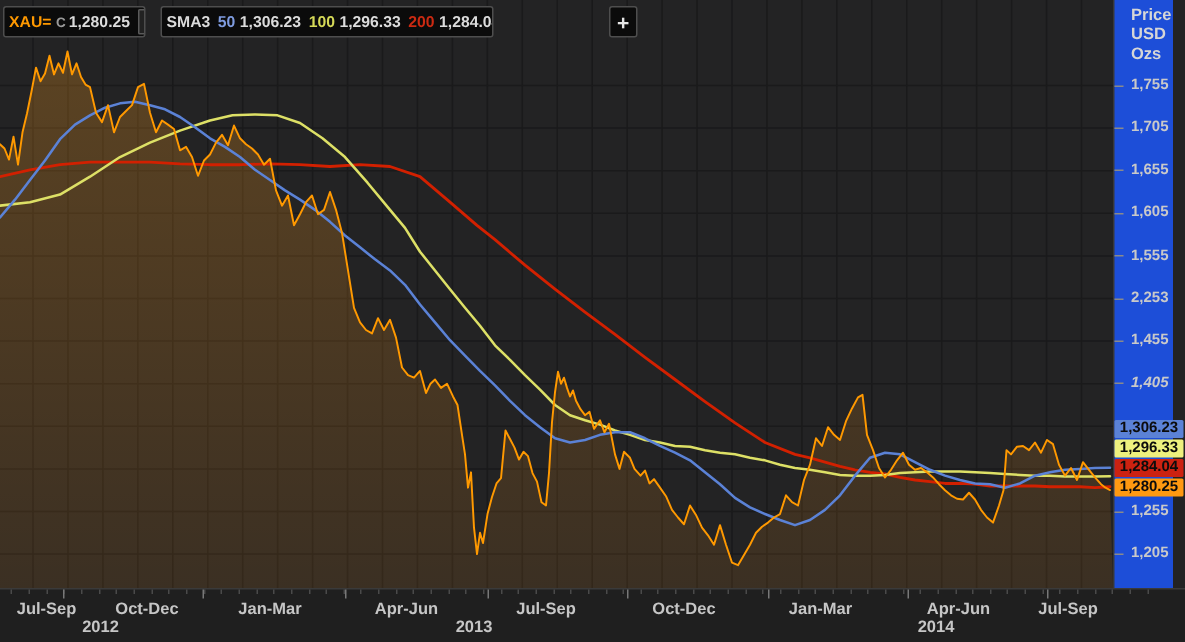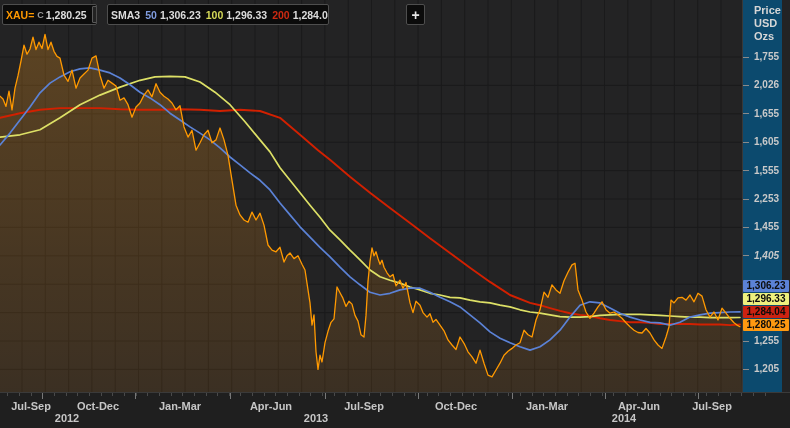--- a/index.html
+++ b/index.html
@@ -1,21 +1,21 @@
 <!DOCTYPE html>
 <html><head>
 <meta charset="utf-8">
 <style>
   html,body{margin:0;padding:0;background:#0d0d0d;}
   .stage{position:relative;width:790px;height:428px;background:#232324;overflow:hidden;
          font-family:"Liberation Sans",sans-serif;-webkit-font-smoothing:antialiased;}
   
   #plot{position:absolute;left:0;top:0;width:742px;height:392px;}
   
-  .yaxis{position:absolute;left:742px;top:0;width:40px;height:392px;background:#0c4a6e;
+  .yaxis{position:absolute;left:742px;top:0;width:40px;height:392px;background:#1d4ed8;
          border-left:1px solid #383838;box-sizing:border-box;}
   .axis-title{position:absolute;left:11px;top:4px;font-size:11px;font-weight:bold;color:#d6d6d6;line-height:13px;}
   .ylab{position:absolute;left:11px;font-size:10px;font-weight:bold;color:#c9c9c9;}
   .ytickmark{position:absolute;left:0;width:6px;height:1px;background:#8a8a8a;}
   .flag{position:absolute;left:743px;width:46px;height:12px;font-size:10px;font-weight:bold;
         text-align:center;line-height:12px;border-radius:1px;color:#0c0c0c;}
   
   .xband{position:absolute;left:0;top:392px;width:790px;height:36px;background:#1f1f1f;
          border-top:1px solid #3a3a3a;box-sizing:border-box;}
   .qlab{position:absolute;top:7px;transform:translateX(-50%);font-size:11px;font-weight:bold;color:#c6c6c6;white-space:nowrap;}
@@ -105,21 +105,21 @@
   <div class="yaxis">
     <div class="axis-title">
       <div>Price</div>
       <div>USD</div>
       <div>Ozs</div>
     </div>
     <div id="yticks">
         <div class="ytickmark" style="top: 56.5px;"></div>
         <div class="ylab" style="top: 51px;">1,755</div>
         <div class="ytickmark" style="top: 84.9px;"></div>
-        <div class="ylab" style="top: 79.4px;">2,026</div>
+        <div class="ylab" style="top: 79.4px;">1,705</div>
         <div class="ytickmark" style="top: 113.3px;"></div>
         <div class="ylab" style="top: 107.8px;">1,655</div>
         <div class="ytickmark" style="top: 141.7px;"></div>
         <div class="ylab" style="top: 136.2px;">1,605</div>
         <div class="ytickmark" style="top: 170.1px;"></div>
         <div class="ylab" style="top: 164.6px;">1,555</div>
         <div class="ytickmark" style="top: 198.5px;"></div>
         <div class="ylab" style="top: 193px;">2,253</div>
         <div class="ytickmark" style="top: 226.9px;"></div>
         <div class="ylab" style="top: 221.4px;">1,455</div>

